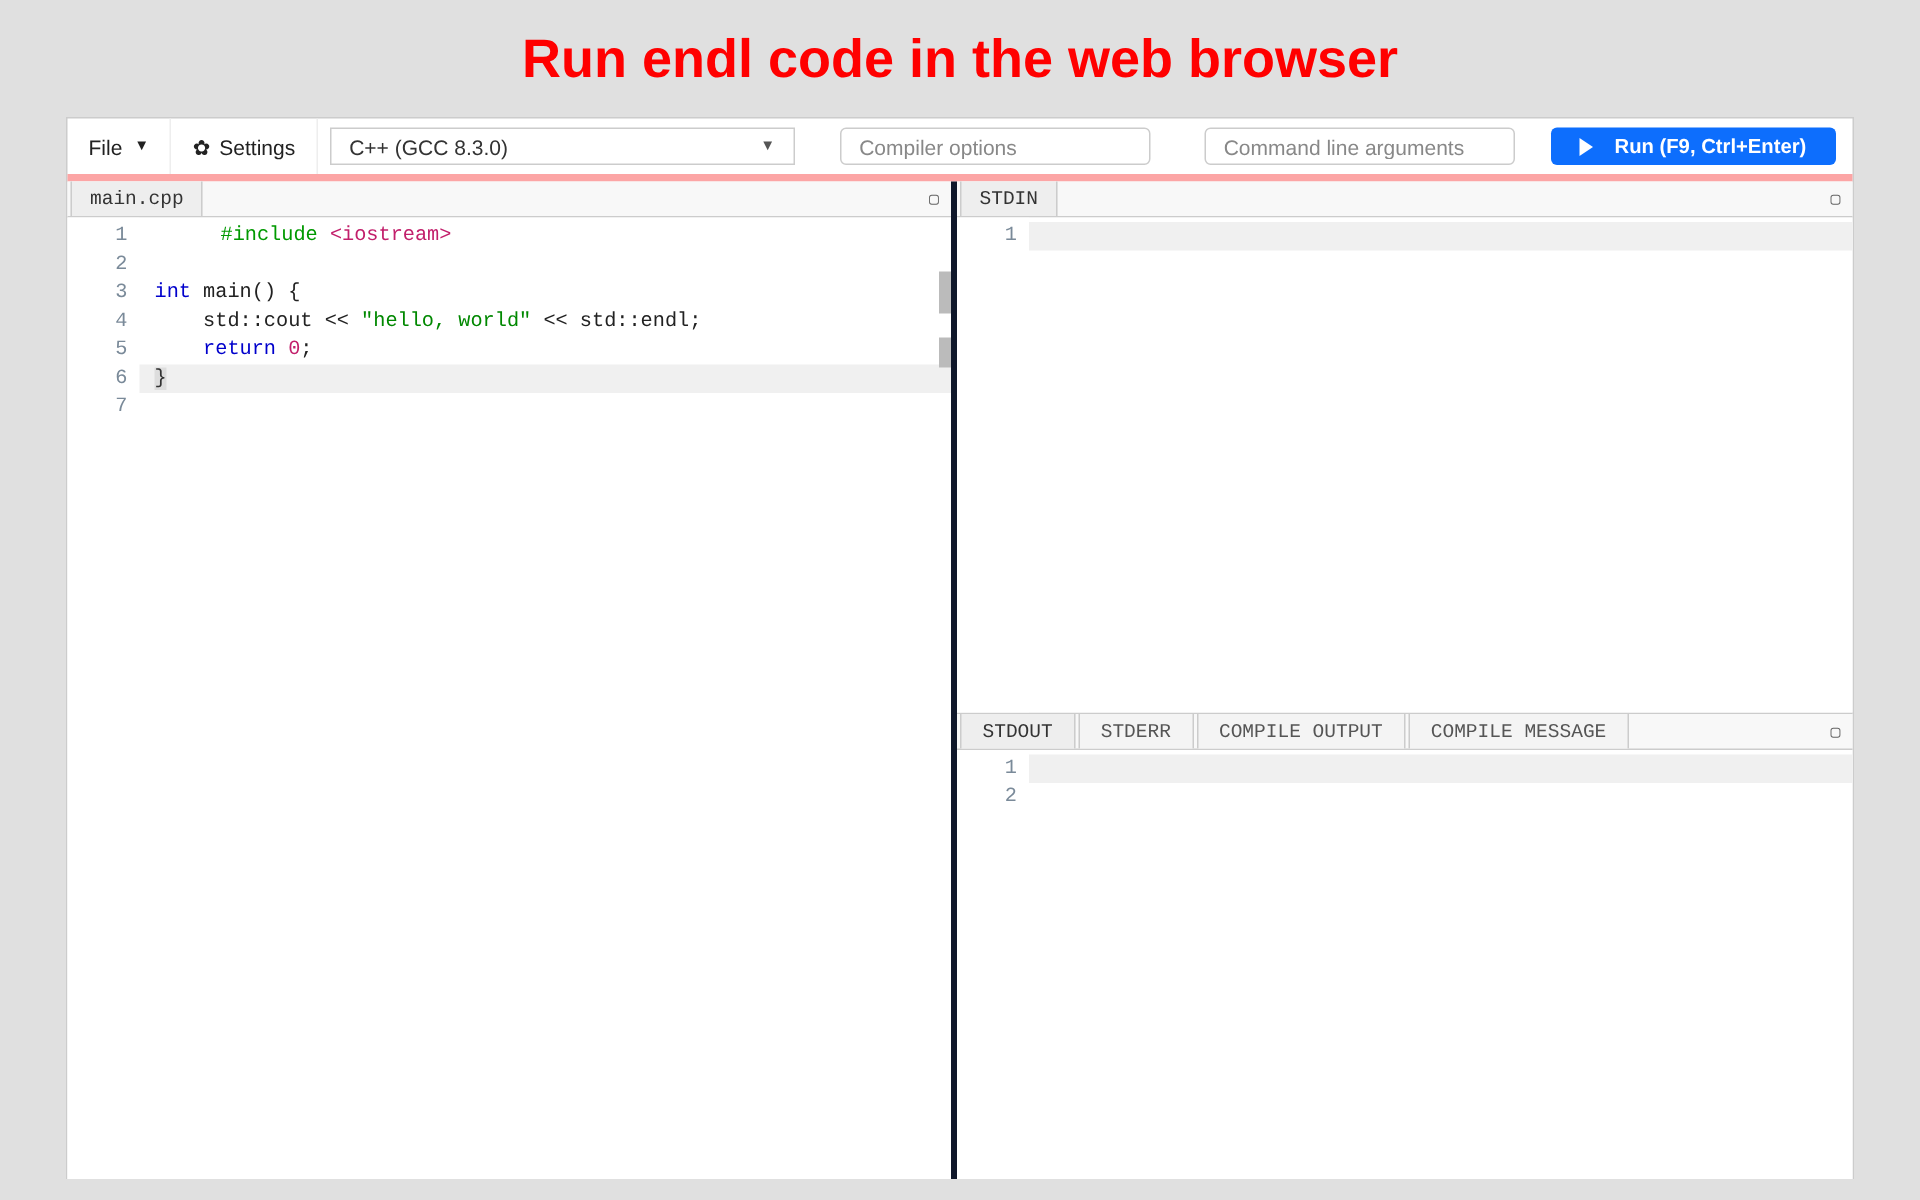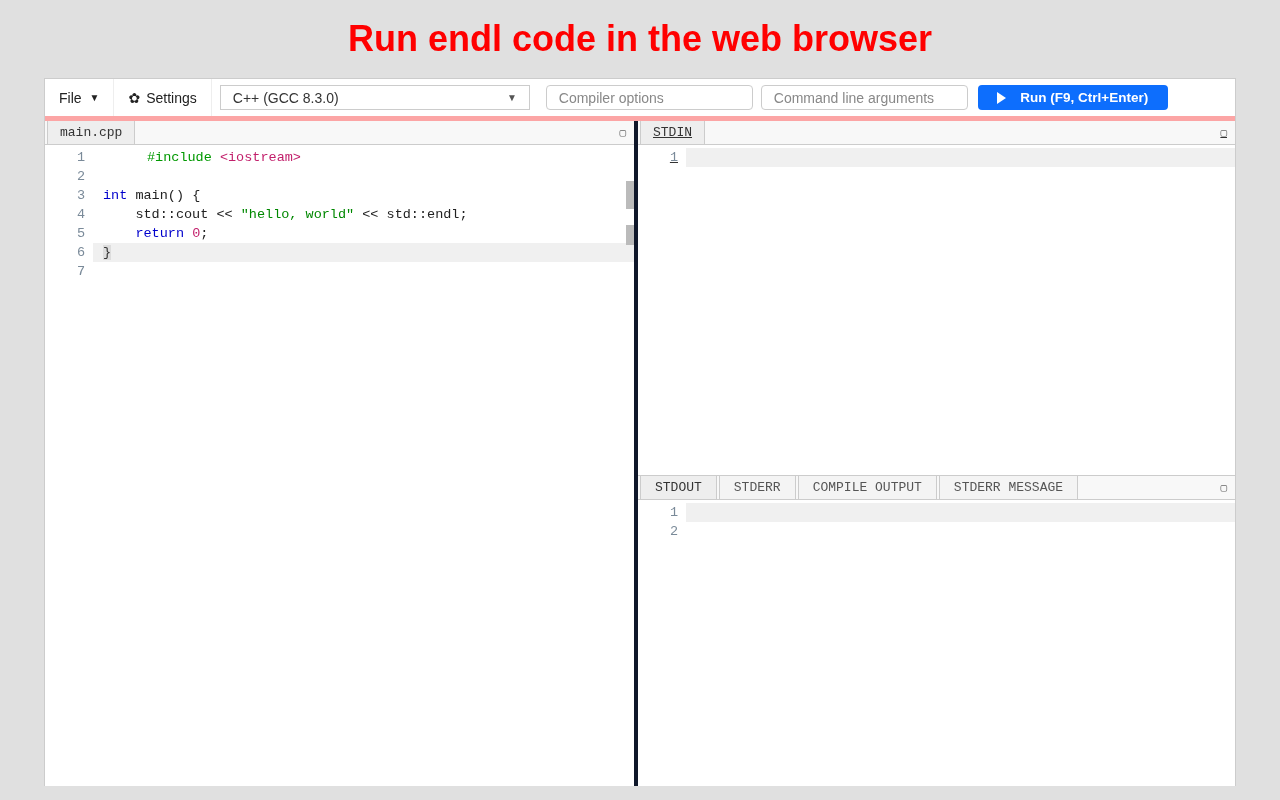--- a/index.html
+++ b/index.html
@@ -52,21 +52,21 @@
   align-items: center;
   padding: 0 12px;
   justify-content: space-between;
   cursor: pointer;
   color: #333;
   background: #fff;
 }
 .lang-select .caret { font-size: 10px; color: #555; }
 .tb-input {
   flex: 0 0 180px;
-  margin: 6px 4px;
+  margin: 6px 18px;
   border: 1px solid #ccc;
   border-radius: 4px;
   padding: 0 12px;
   font-size: 14px;
   color: #be185d;
   outline: none;
 }
 .tb-input::placeholder { color: #888; }
 .tb-spacer { width: 4px; }
 .run-btn {
@@ -171,21 +171,21 @@
 .tok-num   { color: #c21f6b; }
 .tok-plain { color: #222; }
 .tok-cursor { background: #ddd; }
 .scroll-nub {
   position: absolute;
   right: 0;
   width: 8px;
   height: 28px;
   background: #bbb;
 }
-.stdin-panel { flex: 0 0 355px; display: flex; flex-direction: column; border-bottom: 1px solid #ccc; text-decoration: underline; }
+.stdin-panel { flex: 0 0 355px; display: flex; flex-direction: column; border-bottom: 1px solid #ccc; }
 .output-panel { flex: 1; display: flex; flex-direction: column; }
 .out-tabs {
   display: flex;
   align-items: stretch;
   height: 24px;
   border-bottom: 1px solid #ccc;
   background: #f8f8f8;
   font-family: "Courier New", monospace;
   font-size: 13px;
 }
@@ -272,21 +272,21 @@
             </div>
           <div class="code-area" id="stdin-code"><div class="active-line-bg" style="top: 3px;"></div><div class="line">&nbsp;</div></div>
         </div>
       </div>
 
       <div class="output-panel">
         <div class="out-tabs" id="output-tabs">
           <div class="out-tab">STDOUT</div>
             <div class="out-tab inactive">STDERR</div>
             <div class="out-tab inactive">COMPILE OUTPUT</div>
-            <div class="out-tab inactive">STDERR MESSAGE</div>
+            <div class="out-tab inactive">COMPILE MESSAGE</div>
             <div class="maximize-icon" style="order:99">▢</div>
         </div>
         <div class="editor">
           <div class="gutter" id="output-gutter">
               <div>1</div>
               <div>2</div>
             </div>
           <div class="code-area" id="output-code"><div class="active-line-bg" style="top: 3px;"></div><div class="line">hello, world</div><div class="line">&nbsp;</div></div>
         </div>
       </div>

